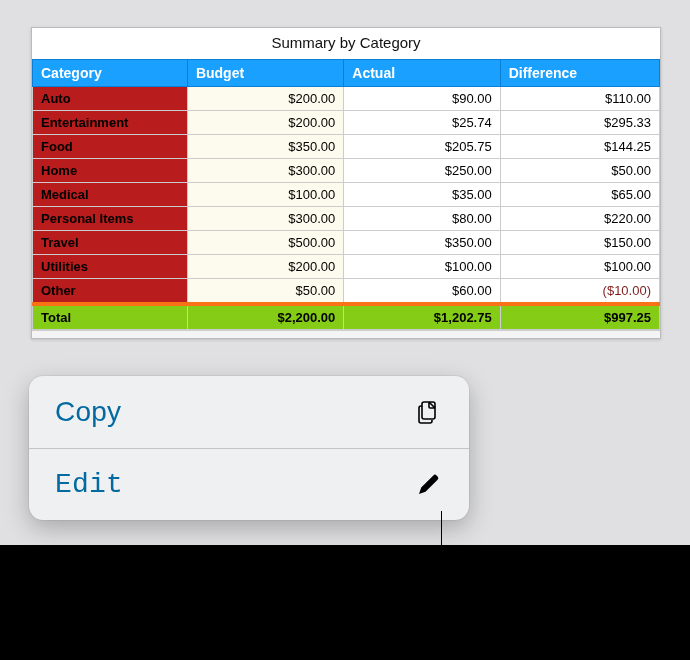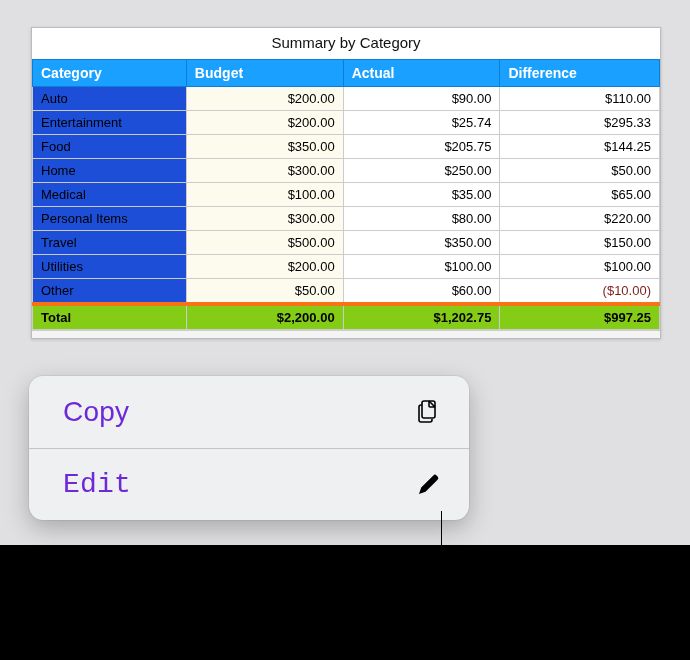--- a/index.html
+++ b/index.html
@@ -46,22 +46,22 @@
     padding: 5px 8px;
     border: 1px solid #0b7fd6;
     font-size: 14px;
   }
   table.data td {
     padding: 4px 8px;
     border: 1px solid #ccc;
     color: #000;
   }
   table.data td.cat {
-    font-weight: 400;
-    background: #1d4ed8;
+    font-weight: 700;
+    background: #b91c1c;
     text-align: left;
   }
   table.data td.num {
     text-align: right;
     background: #fff;
     margin-top: 16px;
   }
   table.data td.budget {
     background: #fdfbed;
   }
@@ -85,25 +85,25 @@
     left: 29px;
     top: 376px;
     width: 440px;
     background: #eef0f1;
     border-radius: 14px;
     box-shadow: 0 8px 24px rgba(0,0,0,0.25), 0 0 0 1px rgba(0,0,0,0.05);
     overflow: hidden;
   }
   .menu-item {
     display: flex;
-    align-items: center;
+    align-items: flex-end;
     justify-content: space-between;
-    padding: 20px 26px 20px 34px;
+    padding: 20px 26px 20px 26px;
     font-size: 28px;
-    color: #6d28d9;
+    color: #0369a1;
     cursor: pointer;
   }
   .menu-item + .menu-item {
     border-top: 1px solid rgba(0,0,0,0.18);
     font-family: Liberation Mono, monospace;
   }
   .menu-label {
     letter-spacing: 0.2px;
   }
   .menu-icon {

